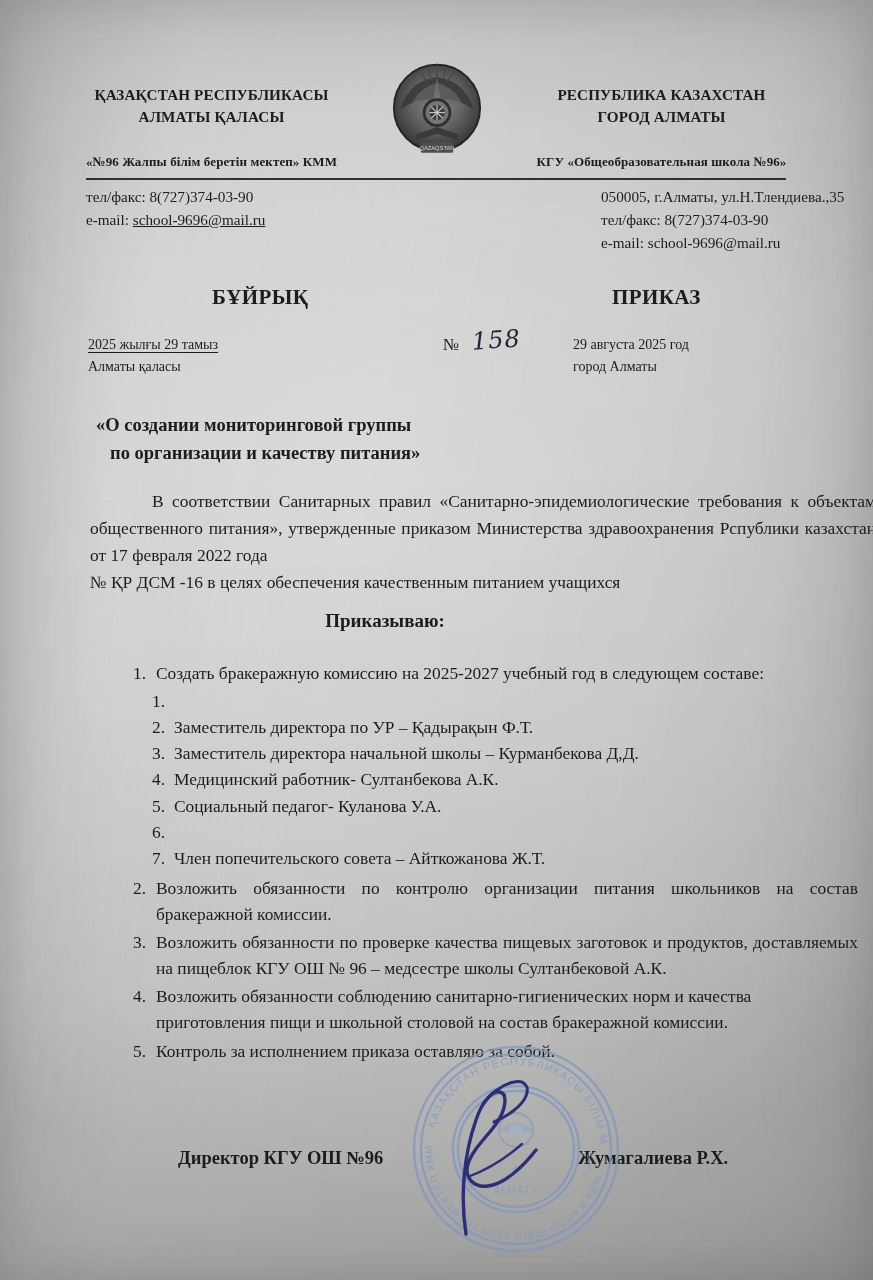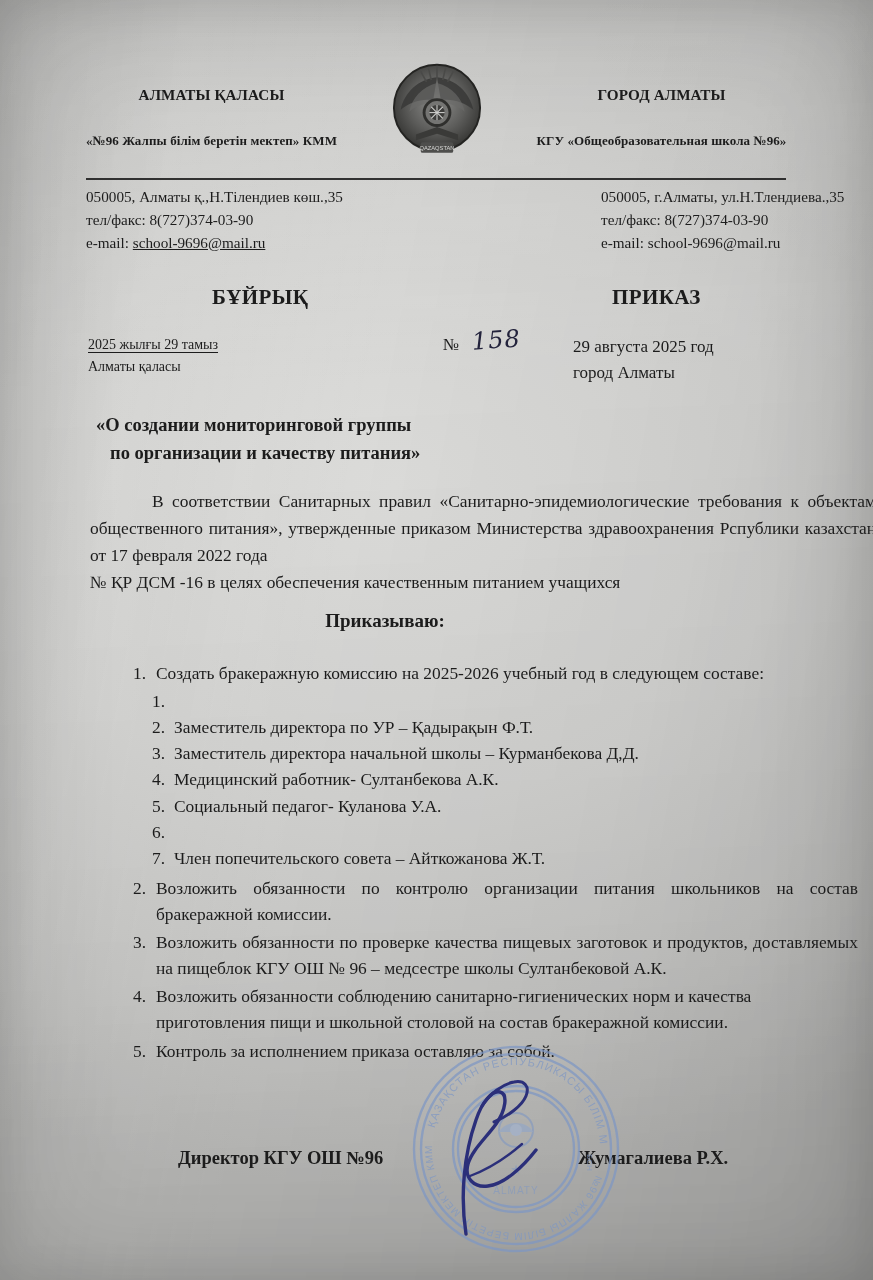--- a/index.html
+++ b/index.html
@@ -81,21 +81,21 @@
   }
   .num-hand {
     position: absolute; left: 472px; top: 326px;
     font-family: "DejaVu Serif", serif;
     font-size: 24px; font-style: italic;
     color: #23233c; transform: rotate(-4deg);
     letter-spacing: 1px;
   }
   .date-ru {
     position: absolute; left: 573px; top: 334px;
-    font-size: 17px; line-height: 1.55;
+    font-size: 14px; line-height: 1.55;
   }
 
   
   .doc-title {
     position: absolute; left: 96px; top: 412px; width: 520px;
     font-weight: bold; font-size: 18.5px; line-height: 1.5;
   }
   .doc-title .l2 { padding-left: 14px; display: block; }
 
   
@@ -148,20 +148,21 @@
 </head>
 <body>
 
 <div class="page">
   <div class="grain"></div>
 
   <div class="content">
 
     <div class="header">
       <div class="hdr-col kz">
+        <div>ҚАЗАҚСТАН РЕСПУБЛИКАСЫ</div>
         <div>АЛМАТЫ ҚАЛАСЫ</div>
         <div class="l3">«№96 Жалпы білім беретін мектеп» КММ</div>
       </div>
 
       <div class="emblem">
         <svg viewBox="0 0 100 118" width="96" height="113" aria-hidden="true">
           <defs>
             <radialGradient id="embGrad" cx="50%" cy="45%" r="60%">
               <stop offset="0%" stop-color="#8e8e8c"></stop>
               <stop offset="55%" stop-color="#5c5c5a"></stop>
@@ -194,30 +195,30 @@
             <line x1="56" y1="51" x2="44" y2="63"></line>
           </g>
 
           <path d="M28 80 L50 72 L72 80 L72 86 L50 79 L28 86 Z" fill="#3a3a38"></path>
           <rect x="33" y="88" width="34" height="11" rx="2" fill="#4e4e4c"></rect>
           <text x="50" y="96.5" font-size="6" fill="#d6d6d4" text-anchor="middle" font-family="'Liberation Sans', sans-serif">QAZAQSTAN</text>
         </svg>
       </div>
 
       <div class="hdr-col ru">
+        <div>РЕСПУБЛИКА КАЗАХСТАН</div>
         <div>ГОРОД АЛМАТЫ</div>
         <div class="l3">КГУ «Общеобразовательная школа №96»</div>
       </div>
     </div>
 
     <div class="rule"></div>
 
     <div class="contacts">
       <div class="contact-block kz">
-        <div>050005, Алматы қ.,Н.Тілендиев көш.,35</div>
         <div>тел/факс: 8(727)374-03-90</div>
         <div>
           <span>e-mail: </span><span class="maillink">school-9696@mail.ru</span>
         </div>
       </div>
 
       <div class="contact-block ru">
         <div>050005, г.Алматы,  ул.Н.Тлендиева.,35</div>
         <div>тел/факс: 8(727)374-03-90</div>
         <div>
@@ -251,21 +252,21 @@
       <div class="just ind">В соответствии Санитарных правил «Санитарно-эпидемиологические требования к объектам общественного питания», утвержденные приказом Министерства здравоохранения Рспублики казахстан от 17 февраля 2022 года</div>
       <div>№ ҚР ДСМ -16 в целях обеспечения качественным питанием учащихся</div>
     </div>
 
     <div class="prikaz-word">Приказываю:</div>
 
     <div class="main-list">
 
       <div class="li">
         <div class="marker">1.</div>
-        <div class="body just">Создать бракеражную комиссию на 2025-2026 учебный год в следующем составе:</div>
+        <div class="body just">Создать бракеражную комиссию на 2025-2027 учебный год в следующем составе:</div>
       </div>
 
       <div class="sub-list">
         <div class="sub-li">
           <div class="marker">1.</div>
         </div>
         <div class="sub-li">
           <div class="marker">2.</div>
           <div>Заместитель директора по УР – Қадырақын Ф.Т.</div>
         </div>

